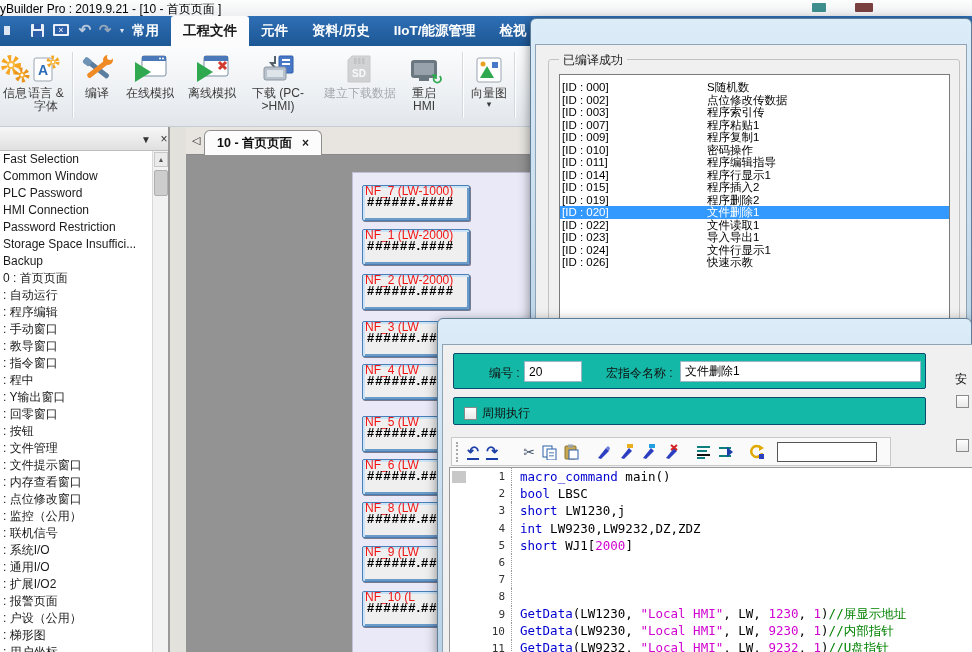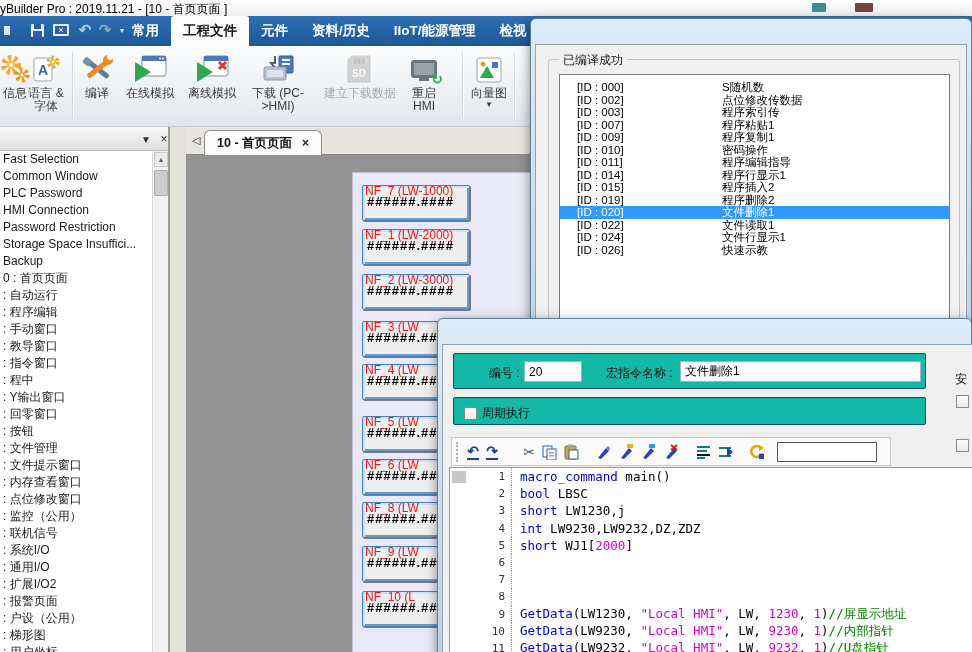--- a/index.html
+++ b/index.html
@@ -73,21 +73,21 @@
   .win-title { height:24px; display:flex; align-items:center; padding-left:12px; gap:6px; font-size:12px; color:#111;margin-top:20px; }
   .win-client { position:absolute; left:4px; right:4px; top:25px; bottom:4px; background:#F0F0F0; border:1px solid #8EA4B5; overflow:hidden; }
   .macro-win { left:530px; top:18px; width:442px; height:372px; border-radius:6px 6px 0 0; z-index:30; }
   .editor-win { left:437px; top:318px; width:535px; height:338px; border-radius:6px 6px 0 0; z-index:40; }
   .editor-win .win-client { bottom:-2px; right:-2px; }
 
   
   .groupbox { position:absolute; left:12px; top:14px; right:6px; height:330px; border:1px solid #C3C3C3; border-radius:3px; }
   .groupbox-legend { position:absolute; left:10px; top:-8px; background:#F0F0F0; padding:0 4px; font-size:12px; color:#1A1A1A; }
   .macro-list { position:absolute; left:10px; top:14px; right:9px; height:262px; background:#FFF; border:1px solid #7A7A7A; overflow:hidden; padding-top:6px; }
-  .macro-row { display:flex; height:12.5px; line-height:12.5px; font-size:11.5px; color:#000; padding-left:17px; white-space:nowrap; }
+  .macro-row { display:flex; height:12.5px; line-height:12.5px; font-size:11.5px; color:#000; padding-left:2px; white-space:nowrap; }
   .macro-row .mid { width:145px; flex:none; }
   .macro-row.selected { background:#3399FF; color:#FFF; }
 
   
   .ed-panel { position:absolute; background:#14b8a6; border:1px solid #0c4a6e; border-radius:2px; }
   .ed-p1 { left:10px; top:8px; width:473px; height:36px; }
   .ed-p2 { left:10px; top:52px; width:473px; height:28px; }
   .fld-label { position:absolute; font-size:12px; color:#111; top:11px; white-space:nowrap; }
   .fld-input { position:absolute; top:7px; height:21px; border:1px solid #9CB5C8; background:#FFF; font-size:12px;
     font-family:"Liberation Sans", sans-serif; padding:0 4px; color:#000; }
@@ -110,21 +110,21 @@
   .crow .ctext { padding-left:8px; }
   .seg-k { color:#0000D0; } .seg-n { color:#D000D0; } .seg-s { color:#D000D0; }
   .seg-c { color:#008200; } .seg-p { color:#000; }
 </style>
 </head>
 <body>
 
 <div class="screen">
 
   <div class="titlebar">
-    <span class="ttl">yBuilder Pro : 2019.11.21 - [10 - 首页页面 ]</span>
+    <span class="ttl">yBuilder Pro : 2019.9.21 - [10 - 首页页面 ]</span>
     <span class="tb-frag" style="left:812px;width:14px;background:#3E8E8E"></span>
     <span class="tb-frag" style="left:855px;width:18px;background:#7A4040"></span>
   </div>
 
   <div class="ribbon-tabs">
     <div class="qat">
       <span class="qat-ic" style="left:-6px">
         <svg width="14" height="14">
             <rect x="8" y="3" width="6" height="9" fill="#DDE6F2"></rect>
           </svg>
@@ -332,21 +332,21 @@
   <div id="canvas-layer">
       <div class="hmi-box" style="top: 185px;">
         <span class="hmi-label">NF_7 (LW-1000)</span>
         <span class="hmi-value">######.####</span>
       </div>
       <div class="hmi-box" style="top: 229px;">
         <span class="hmi-label">NF_1 (LW-2000)</span>
         <span class="hmi-value">######.####</span>
       </div>
       <div class="hmi-box" style="top: 274px;">
-        <span class="hmi-label">NF_2 (LW-3000)</span>
+        <span class="hmi-label">NF_2 (LW-2000)</span>
         <span class="hmi-value">######.####</span>
       </div>
       <div class="hmi-box" style="top: 321px;">
         <span class="hmi-label">NF_3 (LW</span>
         <span class="hmi-value">######.####</span>
       </div>
       <div class="hmi-box" style="top: 364px;">
         <span class="hmi-label">NF_4 (LW</span>
         <span class="hmi-value">######.####</span>
       </div>
@@ -420,20 +420,24 @@
               <span class="mid">[ID : 019]</span>
               <span>程序删除2</span>
             </div>
             <div class="macro-row selected">
               <span class="mid">[ID : 020]</span>
               <span>文件删除1</span>
             </div>
             <div class="macro-row">
               <span class="mid">[ID : 022]</span>
               <span>文件读取1</span>
+            </div>
+            <div class="macro-row">
+              <span class="mid">[ID : 023]</span>
+              <span>导入导出1</span>
             </div>
             <div class="macro-row">
               <span class="mid">[ID : 024]</span>
               <span>文件行显示1</span>
             </div>
             <div class="macro-row">
               <span class="mid">[ID : 026]</span>
               <span>快速示教</span>
             </div>
           </div>

